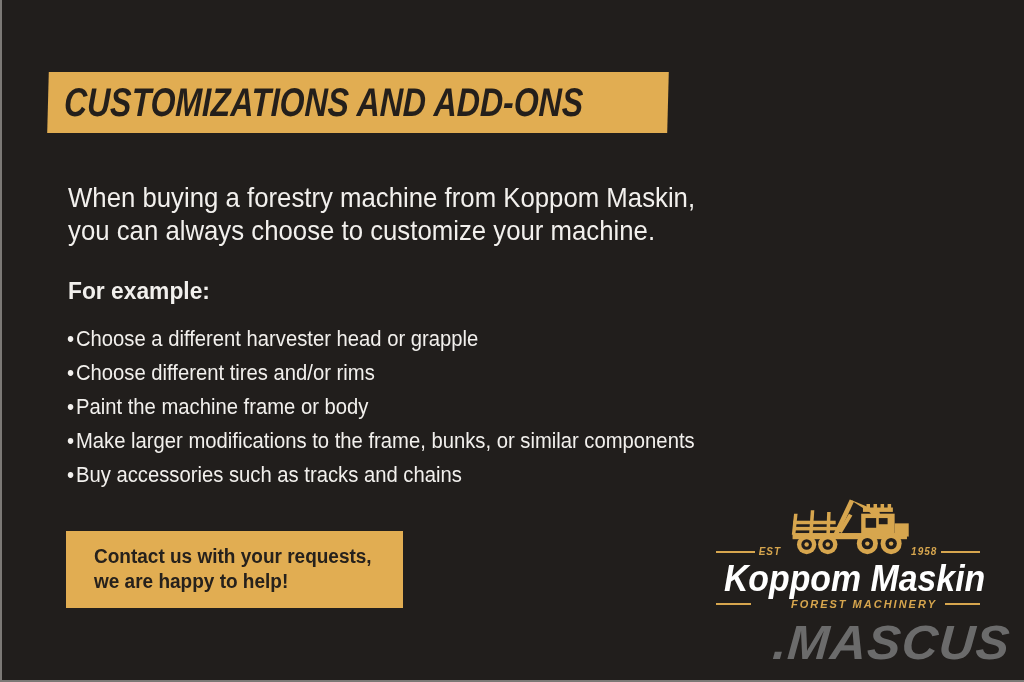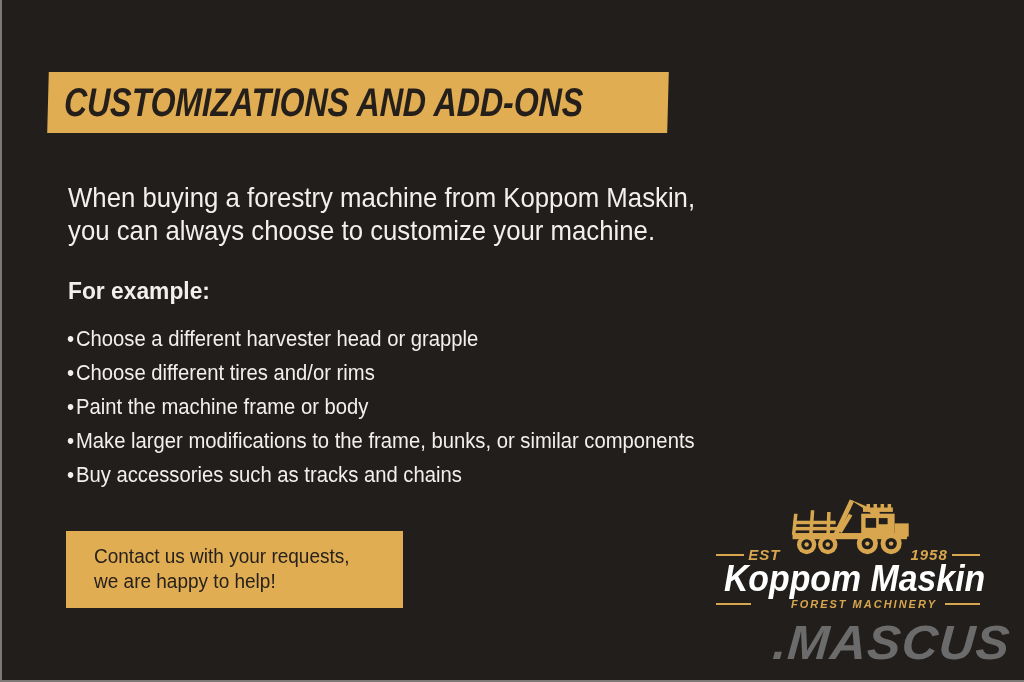--- a/index.html
+++ b/index.html
@@ -93,21 +93,21 @@
     position: absolute;
     left: 64px;
     top: 531px;
     width: 337px;
     height: 77px;
     background: #e1ad52;
     box-sizing: border-box;
     padding: 13px 0 0 28px;
     color: #26211c;
     font-size: 20px;
-    font-weight: normal;
+    font-weight: bold;
     line-height: 25px;
   }
   .contact-box .contact-lines {
     transform: scaleX(0.95);
     transform-origin: left top;
     white-space: nowrap;
   }
 
   
   .logo {
@@ -126,21 +126,21 @@
     height: 64px;
   }
   .est-row {
     position: absolute;
     top: 52px;
     left: 0;
     right: 0;
     display: flex;
     align-items: center;
     color: #d7a64e;
-    font-size: 15px;
+    font-size: 10px;
     font-weight: bold;
     font-style: italic;
     letter-spacing: 1px;
   }
   .est-row .rule {
     flex: 1;
     height: 2px;
     background: #d7a64e;
   }
   .est-row .machine-gap {

